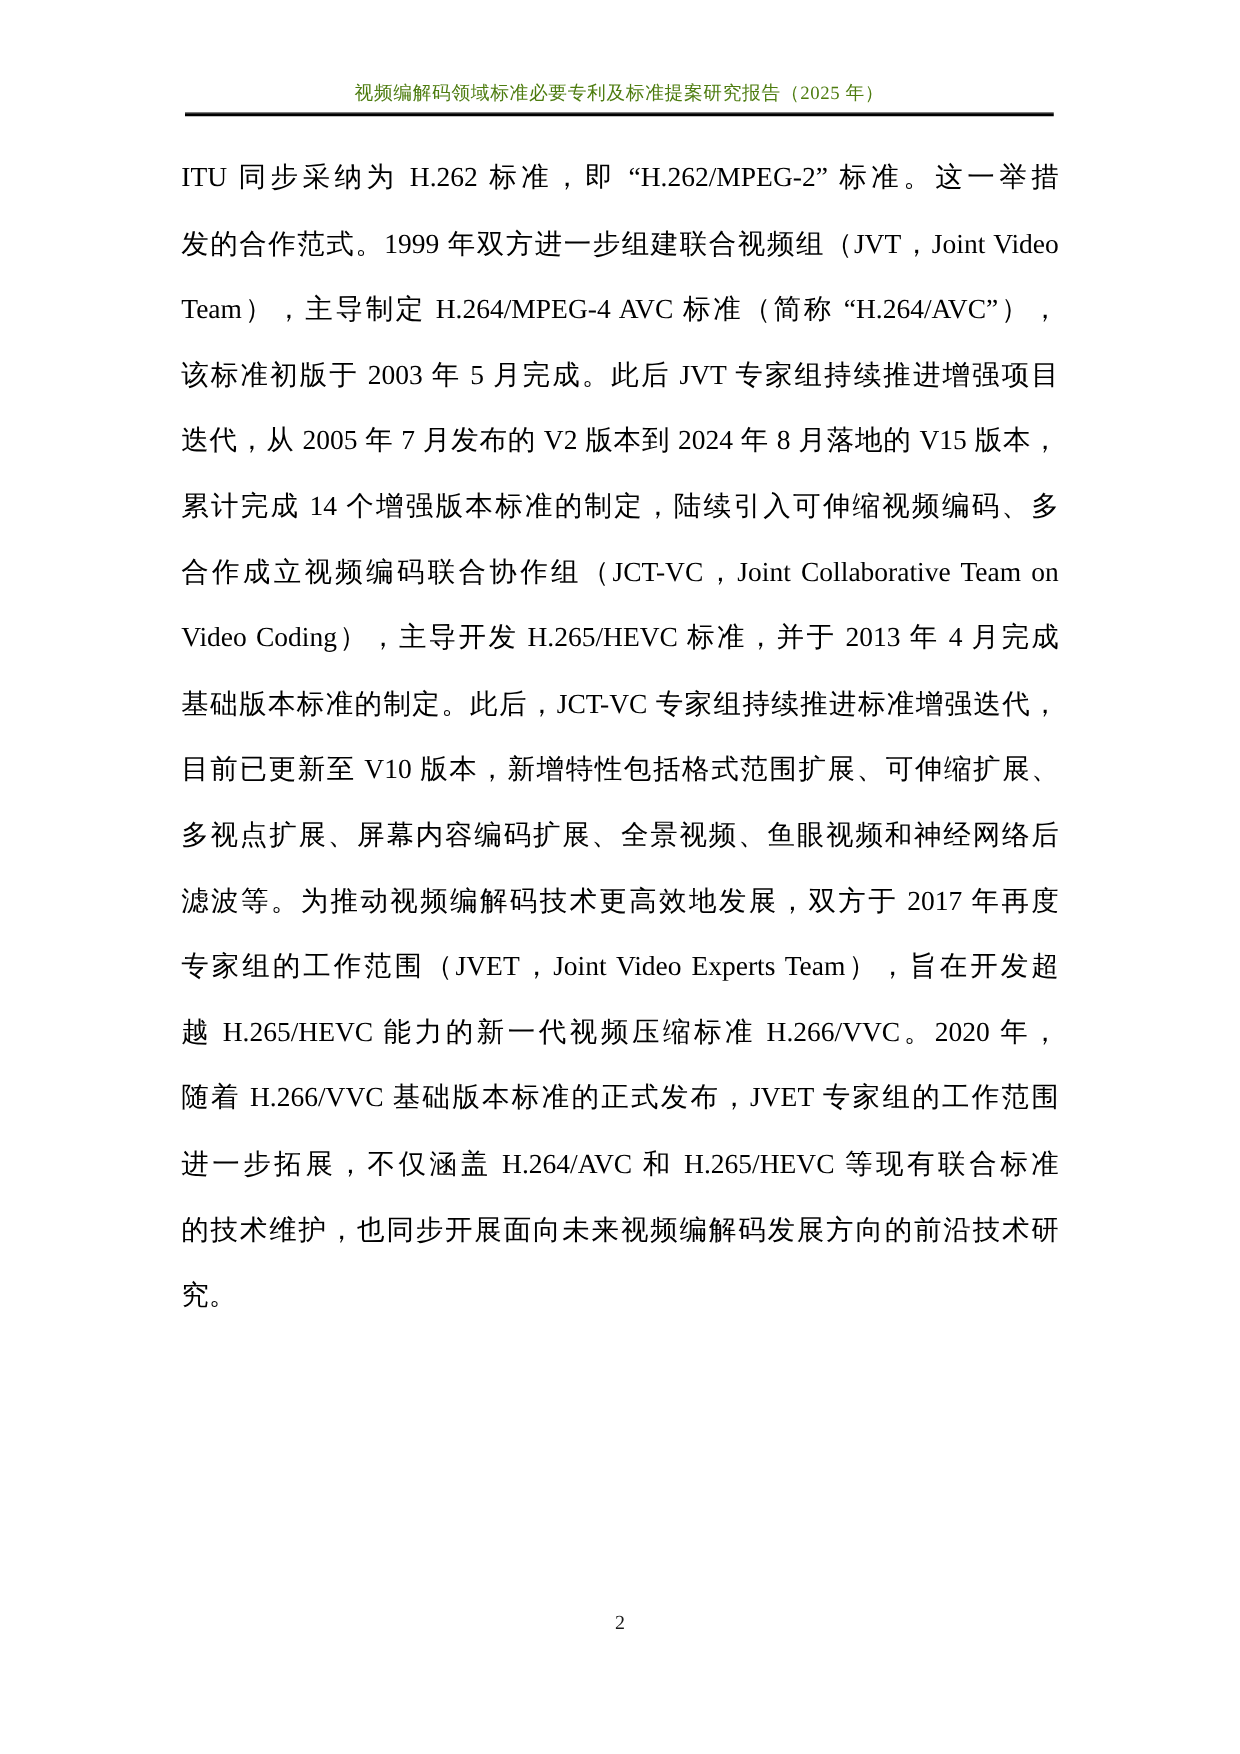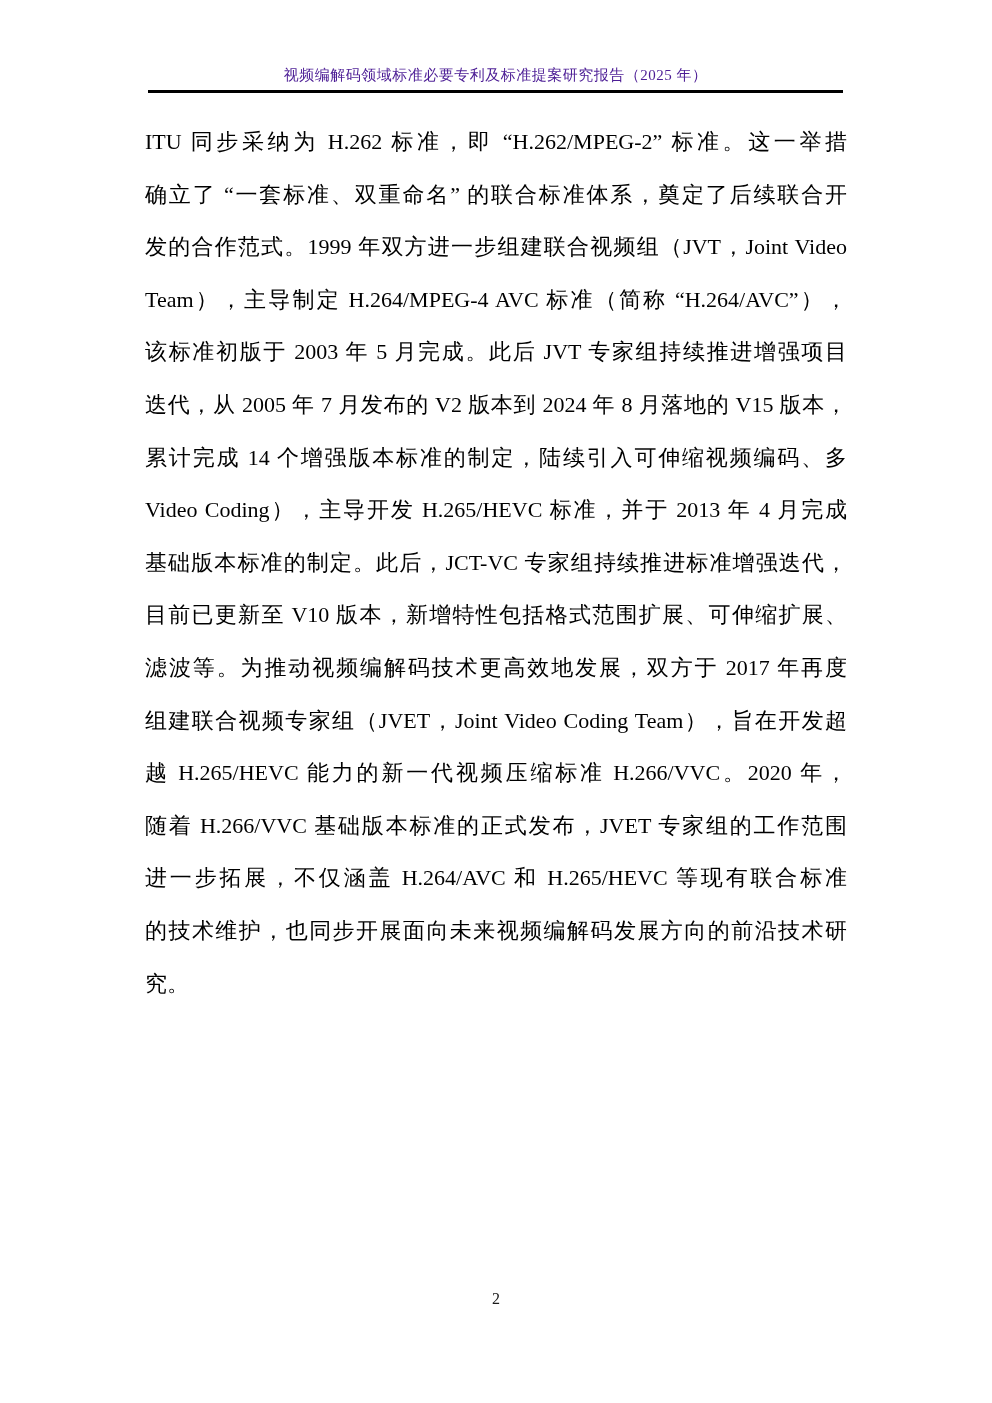--- a/index.html
+++ b/index.html
@@ -15,21 +15,21 @@
     overflow: hidden;
   }
   .page-header {
     position: absolute;
     top: 64px;
     left: 148px;
     width: 695px;
     text-align: center;
     font-size: 15px;
     line-height: 22px;
-    color: #4c1d95;
+    color: #4d7c0f;
     letter-spacing: 0.5px;
   }
   .header-rule {
     position: absolute;
     top: 90px;
     left: 148px;
     width: 695px;
     height: 2px;
     border-top: 1px solid #000000;
     border-bottom: 2px solid #000000;
@@ -68,31 +68,32 @@
 <body>
 
 <div class="page">
 
   <div class="page-header">视频编解码领域标准必要专利及标准提案研究报告（2025 年）</div>
 
   <div class="header-rule"></div>
 
   <div class="doc-body">
     <div class="line">ITU 同步采纳为 H.262 标准，即 “H.262/MPEG-2” 标准。这一举措</div>
-    <div class="line">确立了 “一套标准、双重命名” 的联合标准体系，奠定了后续联合开</div>
     <div class="line">发的合作范式。1999 年双方进一步组建联合视频组（JVT，Joint Video</div>
     <div class="line">Team），主导制定 H.264/MPEG-4 AVC 标准（简称 “H.264/AVC”），</div>
     <div class="line">该标准初版于 2003 年 5 月完成。此后 JVT 专家组持续推进增强项目</div>
     <div class="line">迭代，从 2005 年 7 月发布的 V2 版本到 2024 年 8 月落地的 V15 版本，</div>
     <div class="line">累计完成 14 个增强版本标准的制定，陆续引入可伸缩视频编码、多</div>
+    <div class="line">合作成立视频编码联合协作组（JCT-VC，Joint Collaborative Team on</div>
     <div class="line">Video Coding），主导开发 H.265/HEVC 标准，并于 2013 年 4 月完成</div>
     <div class="line">基础版本标准的制定。此后，JCT-VC 专家组持续推进标准增强迭代，</div>
     <div class="line">目前已更新至 V10 版本，新增特性包括格式范围扩展、可伸缩扩展、</div>
+    <div class="line">多视点扩展、屏幕内容编码扩展、全景视频、鱼眼视频和神经网络后</div>
     <div class="line">滤波等。为推动视频编解码技术更高效地发展，双方于 2017 年再度</div>
-    <div class="line">组建联合视频专家组（JVET，Joint Video Coding Team），旨在开发超</div>
+    <div class="line">专家组的工作范围（JVET，Joint Video Experts Team），旨在开发超</div>
     <div class="line">越 H.265/HEVC 能力的新一代视频压缩标准 H.266/VVC。2020 年，</div>
     <div class="line">随着 H.266/VVC 基础版本标准的正式发布，JVET 专家组的工作范围</div>
     <div class="line">进一步拓展，不仅涵盖 H.264/AVC 和 H.265/HEVC 等现有联合标准</div>
     <div class="line">的技术维护，也同步开展面向未来视频编解码发展方向的前沿技术研</div>
     <div class="line last">究。</div>
   </div>
 
   <div class="page-footer">2</div>
 
 </div>

